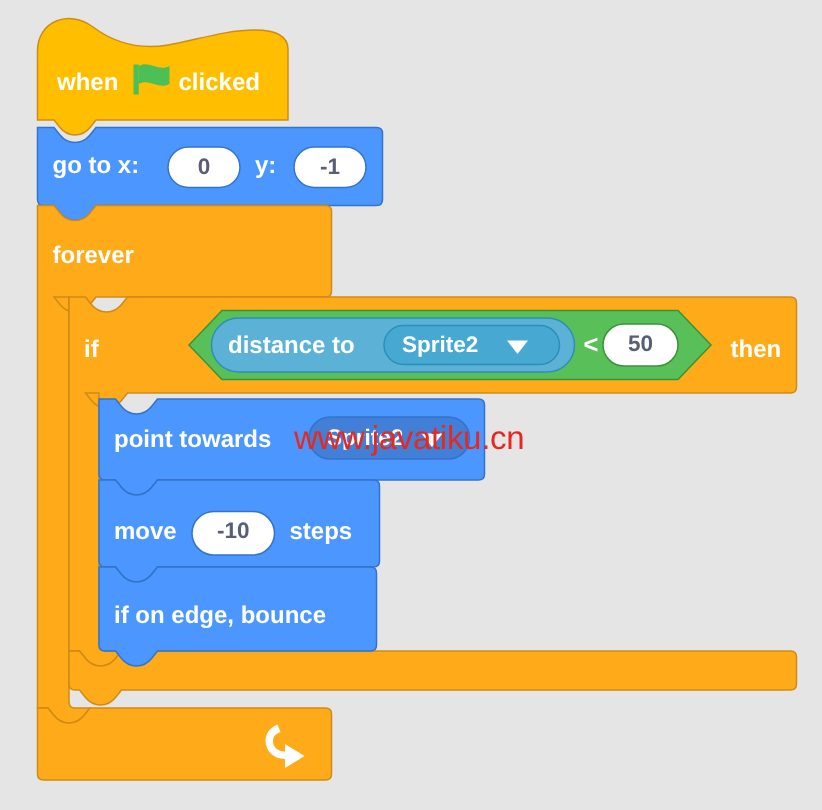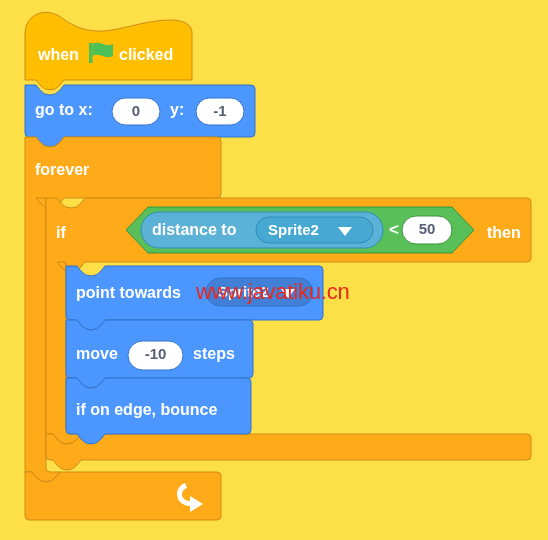--- a/index.html
+++ b/index.html
@@ -10,21 +10,21 @@
   body {
     width: 548px;
     height: 540px;
     overflow: hidden;
     font-family: "Liberation Sans", sans-serif;
   }
   #stage {
     position: relative;
     width: 548px;
     height: 540px;
-    background: #fde047;
+    background: #e5e5e5;
   }
   svg.blocks {
     position: absolute;
     left: 0;
     top: 0;
     width: 548px;
     height: 540px;
   }
   text.blk {
     font-family: "Liberation Sans", sans-serif;

